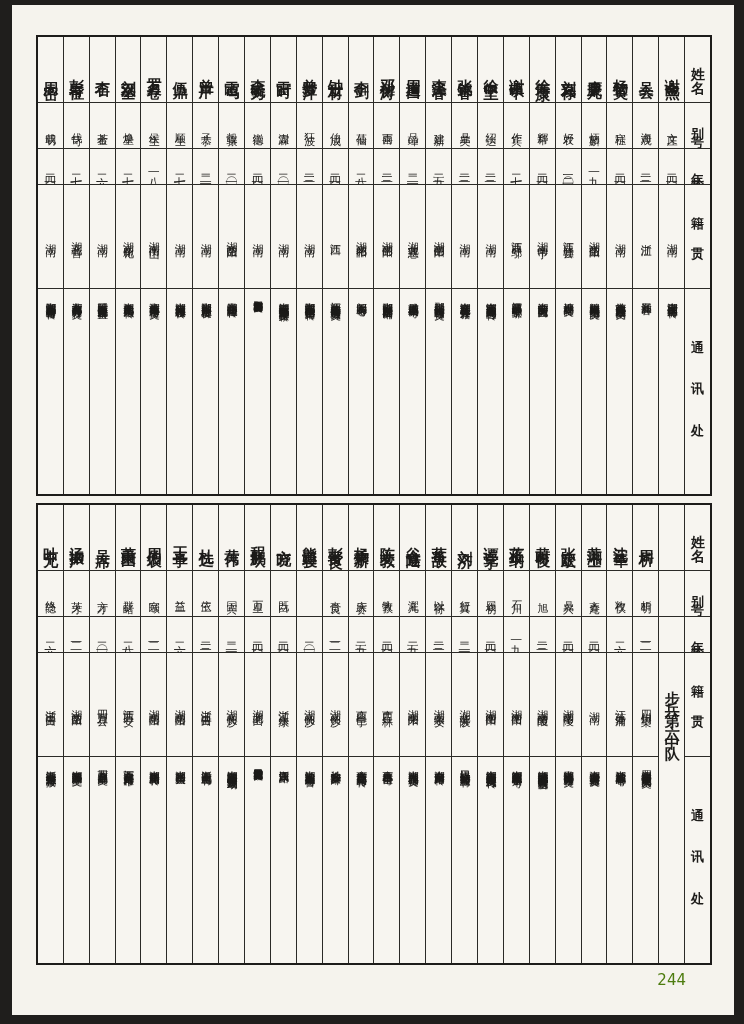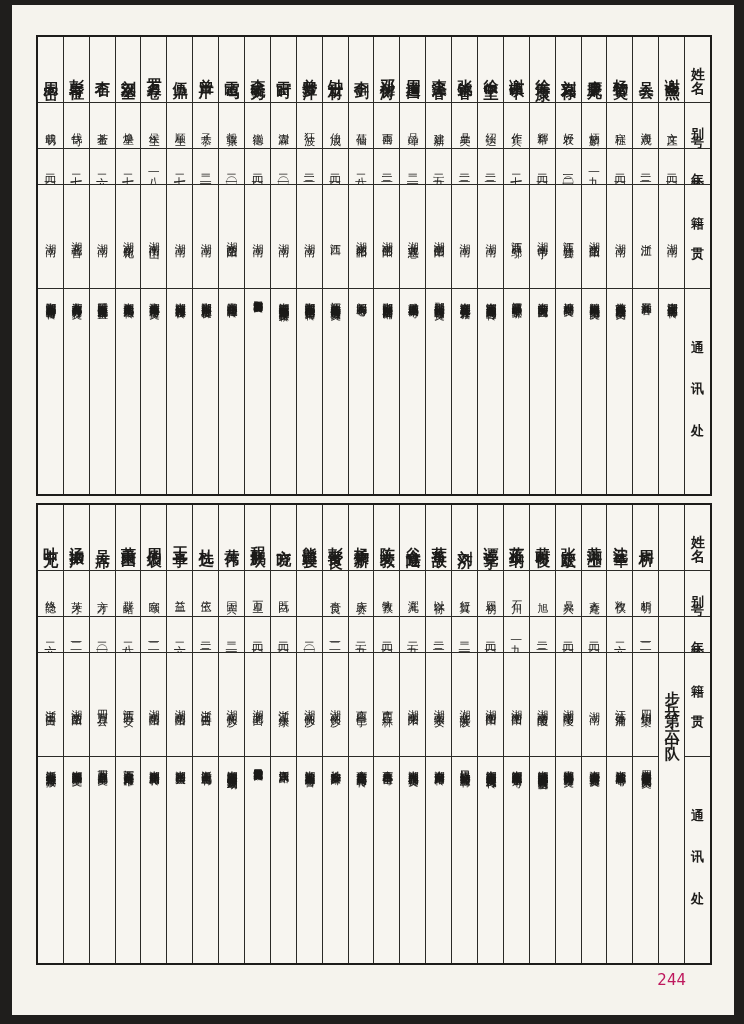--- a/index.html
+++ b/index.html
@@ -72,21 +72,21 @@
   .header-col .cell-native{letter-spacing:30px;font-size:13px;}
   .header-col .cell-address{
     letter-spacing:42px;font-size:13px;
     justify-content:center;padding-top:0;
   }
   .page-number{
     position:absolute;
     right:48px;bottom:26px;
     font-size:15px;
     font-family:"DejaVu Sans","Liberation Sans",sans-serif;
-    color:#be185d;
+    color:#4d7c0f;
   }
 </style>
 </head>
 <body>
 
 <div class="page">
   <div class="tables">
     <div class="rtable">
         <div class="col header-col">
           <div class="cell cell-name">姓名</div>

